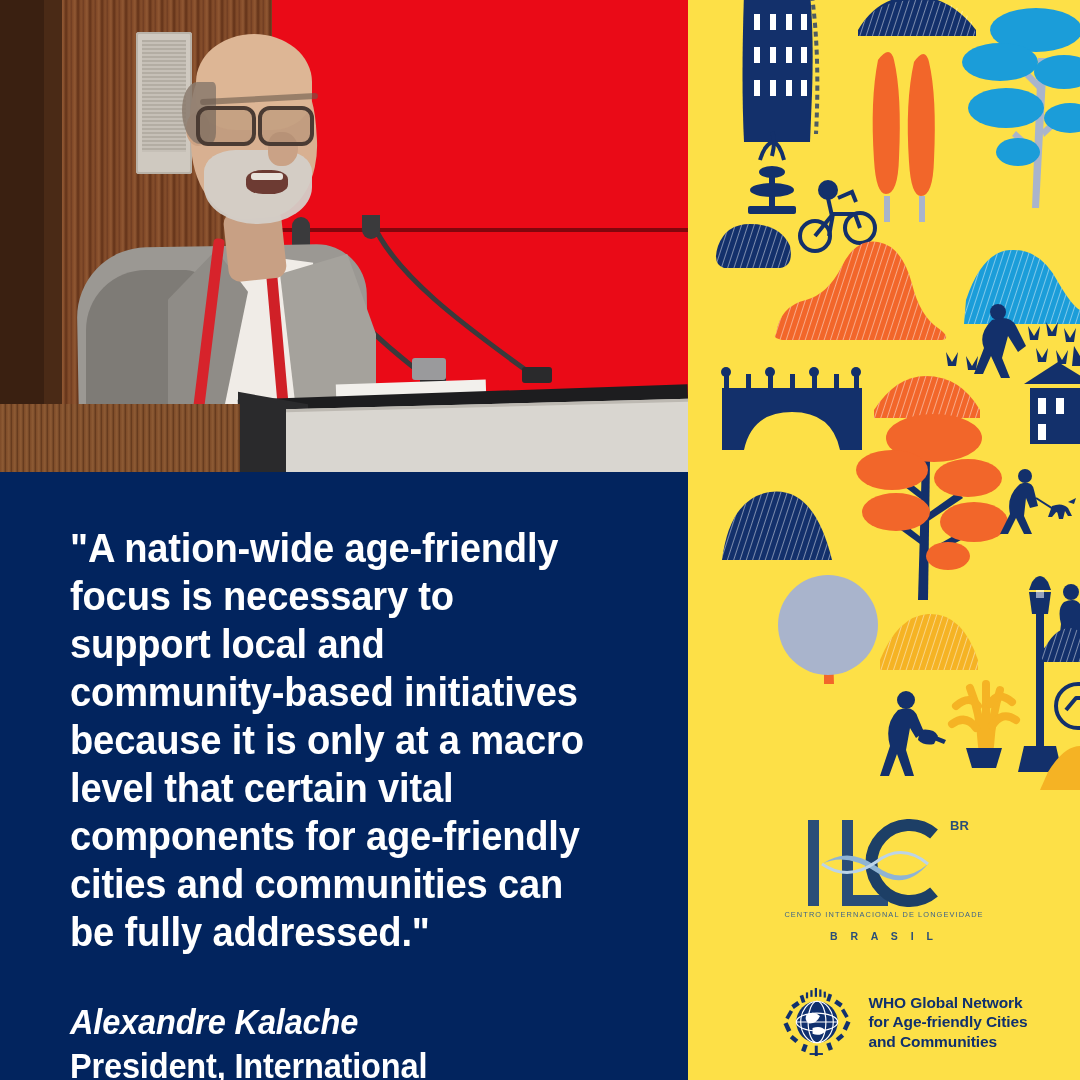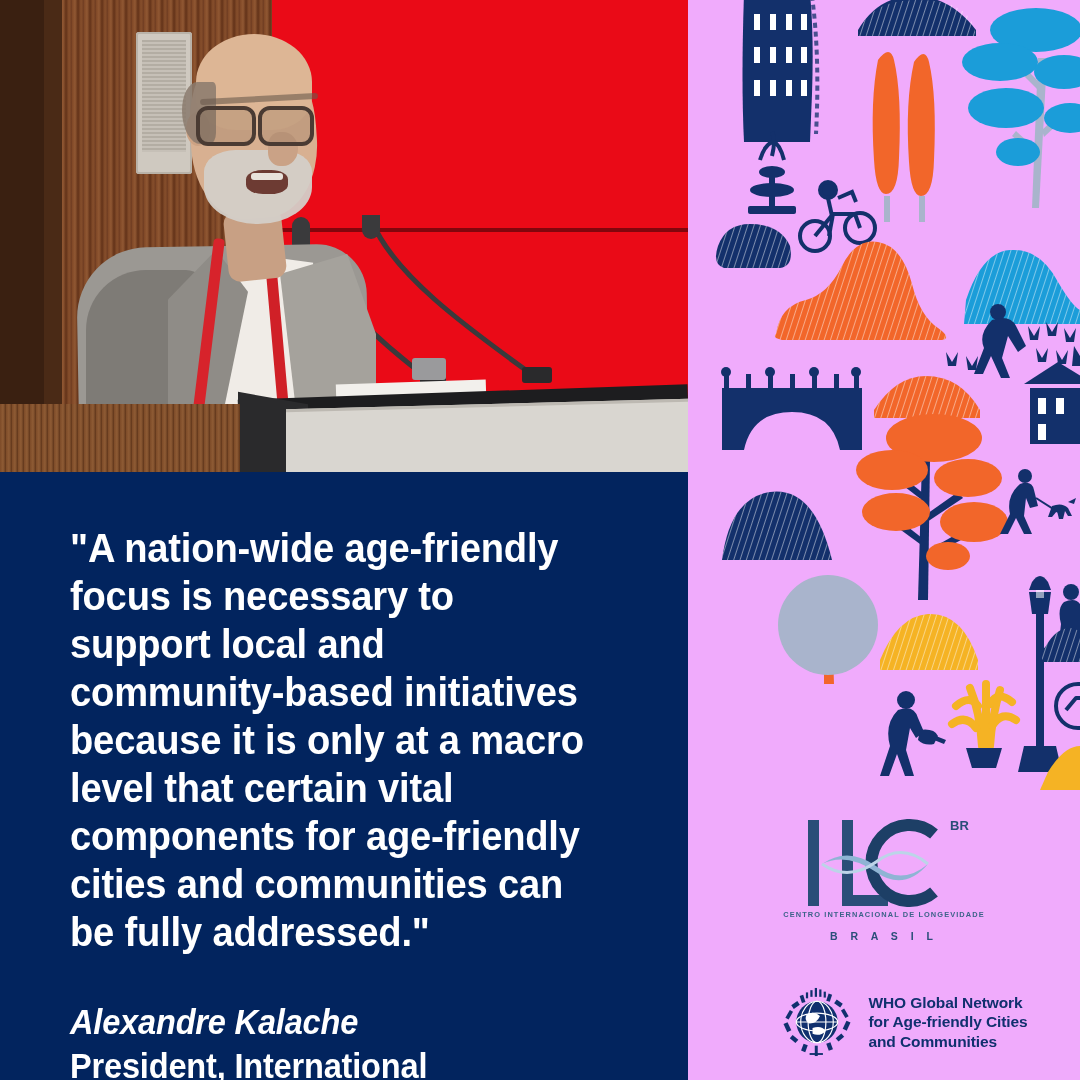--- a/index.html
+++ b/index.html
@@ -187,33 +187,33 @@
     font-style:italic; letter-spacing:-0.2px;
   }
   .attrib-role{
     color:#ffffff; font-size:35px; line-height:44px; font-weight:700;
     letter-spacing:-0.2px; white-space:pre-line;
   }
 
   
   .right-col{
     position:absolute; left:688px; top:0; width:392px; height:1080px;
-    background:#f0abfc; overflow:hidden;
+    background:#fde047; overflow:hidden;
   }
   .illus{ position:absolute; left:0; top:0; width:392px; height:800px; }
   .illus svg{ display:block; }
 
   
   .ilc-logo{
     position:absolute; left:0; top:812px; width:392px; height:140px;
     display:flex; flex-direction:column; align-items:center; justify-content:flex-start;
   }
   .ilc-mark{ position:relative; width:200px; height:112px; }
   .ilc-caption{
-    font-size:7.4px; letter-spacing:1.1px; color:#3d6389; font-weight:700;
+    font-size:7.4px; letter-spacing:1.1px; color:#3d6389; font-weight:400;
     text-align:center; margin-top:-14px;
   }
   .ilc-brasil{
     font-size:10.5px; letter-spacing:5px; color:#2a4e78; font-weight:700;
     text-align:center; margin-top:11px;
   }
   .who-logo{
     position:absolute; left:0; top:972px; width:392px; height:100px;
     display:flex; align-items:center; justify-content:center; gap:14px;padding-left:40px;
   }

